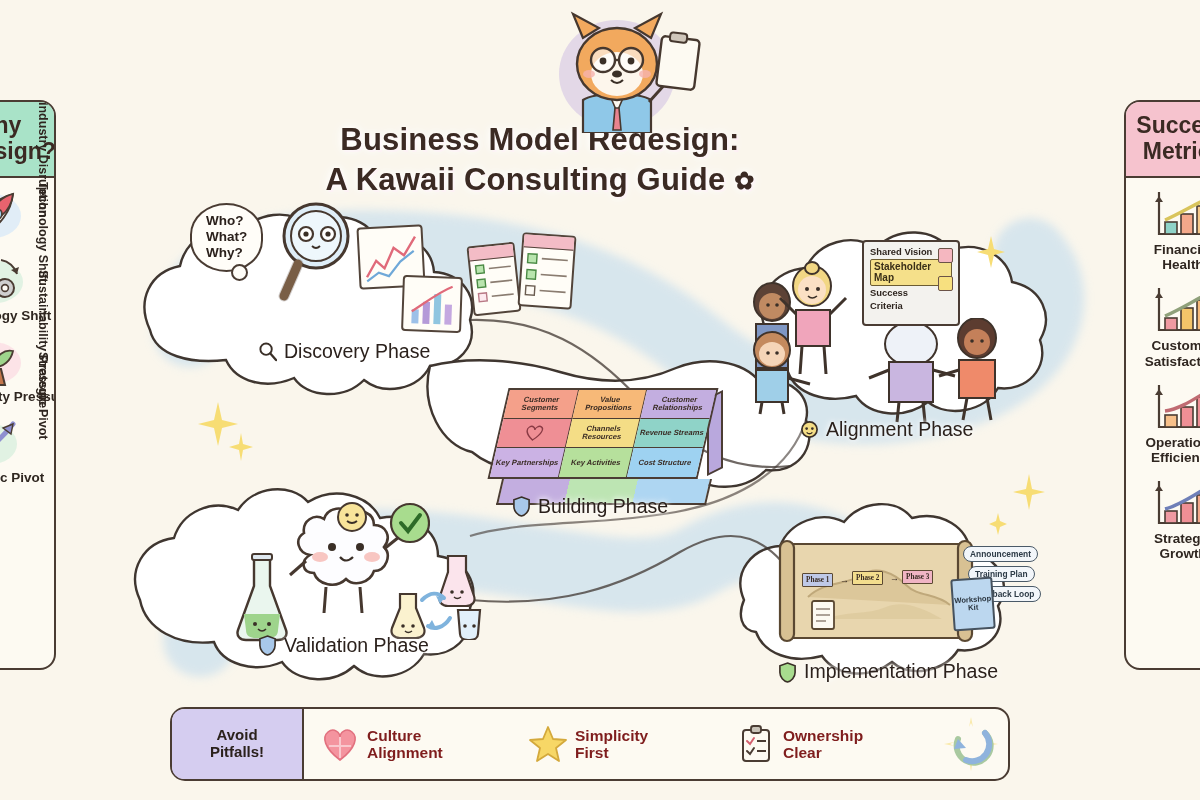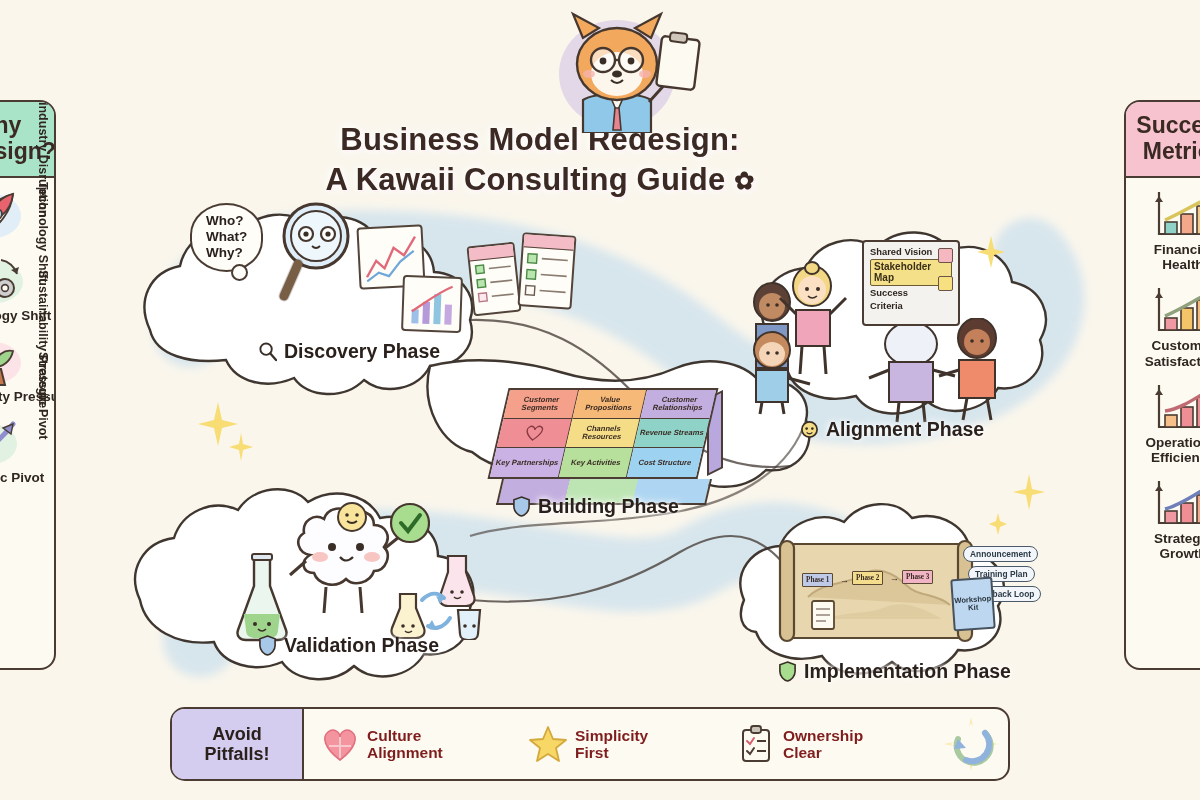--- a/index.html
+++ b/index.html
@@ -70,21 +70,21 @@
     position: absolute; font-size: 12.5px; font-weight: bold; color: #2f2620;
     writing-mode: vertical-rl; white-space: nowrap;
   }
 
   
   .phase-label {
     position: absolute; display: flex; align-items: center; gap: 7px;
     z-index: 11;
   }
   .phase-label .ptext {
-    font-size: 19.5px; font-weight: bold; color: #2b211c;
+    font-size: 19.5px; font-weight: normal; color: #2b211c;
     text-shadow: 0 0 5px #fff, 0 0 10px #fff; white-space: nowrap;
   }
   .phase-icon { width: 19px; height: 21px; flex: none; }
 
   
   .bubble {
     position: absolute; z-index: 11;
     background: #fffdf8; border: 2.5px solid #4a3c33;
     border-radius: 50% / 46%;
     padding: 8px 14px 9px;
@@ -175,21 +175,21 @@
   #pitfalls-bar {
     position: absolute; left: 170px; top: 707px; width: 840px; height: 74px;
     background: #fdfaf2; border: 2.5px solid #4a3c33; border-radius: 15px;
     display: flex; align-items: center; z-index: 13;
   }
   .pitfall-title {
     width: 132px; height: 100%; background: #d5cdf0;
     border-right: 2.5px solid #4a3c33;
     border-radius: 12px 0 0 12px;
     display: flex; align-items: center; justify-content: center; text-align: center;
-    font-size: 18px; font-weight: bold; color: #2b211c; line-height: 1.12;
+    font-size: 15px; font-weight: bold; color: #2b211c; line-height: 1.12;
   }
   .pitfall-items { flex: 1; display: flex; align-items: center; padding: 0 10px 0 16px; gap: 2px; }
   .pitfall-item { display: flex; align-items: center; gap: 7px; flex: 1; }
   .pitfall-item .plbl { font-size: 15.5px; font-weight: bold; color: #7f1d1d; line-height: 1.1; }
   .pf-ic { width: 40px; height: 40px; flex: none; }
 
   .sparkle { position: absolute; z-index: 9; pointer-events: none; }
 </style>
 </head>
 <body>
@@ -673,21 +673,21 @@
   <div class="badge" style="left:968px; top:566px;">Training Plan</div>
   <div class="badge" style="left:966px; top:586px;">Feedback Loop</div>
 
   <div class="workshop-book">
     <div>
       <div>Workshop</div>
       <div>Kit</div>
     </div>
   </div>
 
-  <div class="phase-label" style="left:778px; top:660px;">
+  <div class="phase-label" style="left:778px; top:660px;align-items:flex-end;">
     <svg class="phase-icon" viewBox="0 0 20 22">
       <path d="M10,1 L18,4 V11 C18,16 14,20 10,21 C6,20 2,16 2,11 V4 Z" fill="#a8dc8e" stroke="#3a2f27" stroke-width="1.7"></path>
     </svg>
     <span class="ptext">Implementation Phase</span>
   </div>
 
   <svg class="sparkle" style="left:196px; top:400px;" width="44" height="48" viewBox="0 0 44 48">
     <path d="M22,2 L26,20 L42,24 L26,28 L22,46 L18,28 L2,24 L18,20 Z" fill="#f7dd74"></path>
   </svg>
   <svg class="sparkle" style="left:228px; top:432px;" width="26" height="30" viewBox="0 0 26 30">

